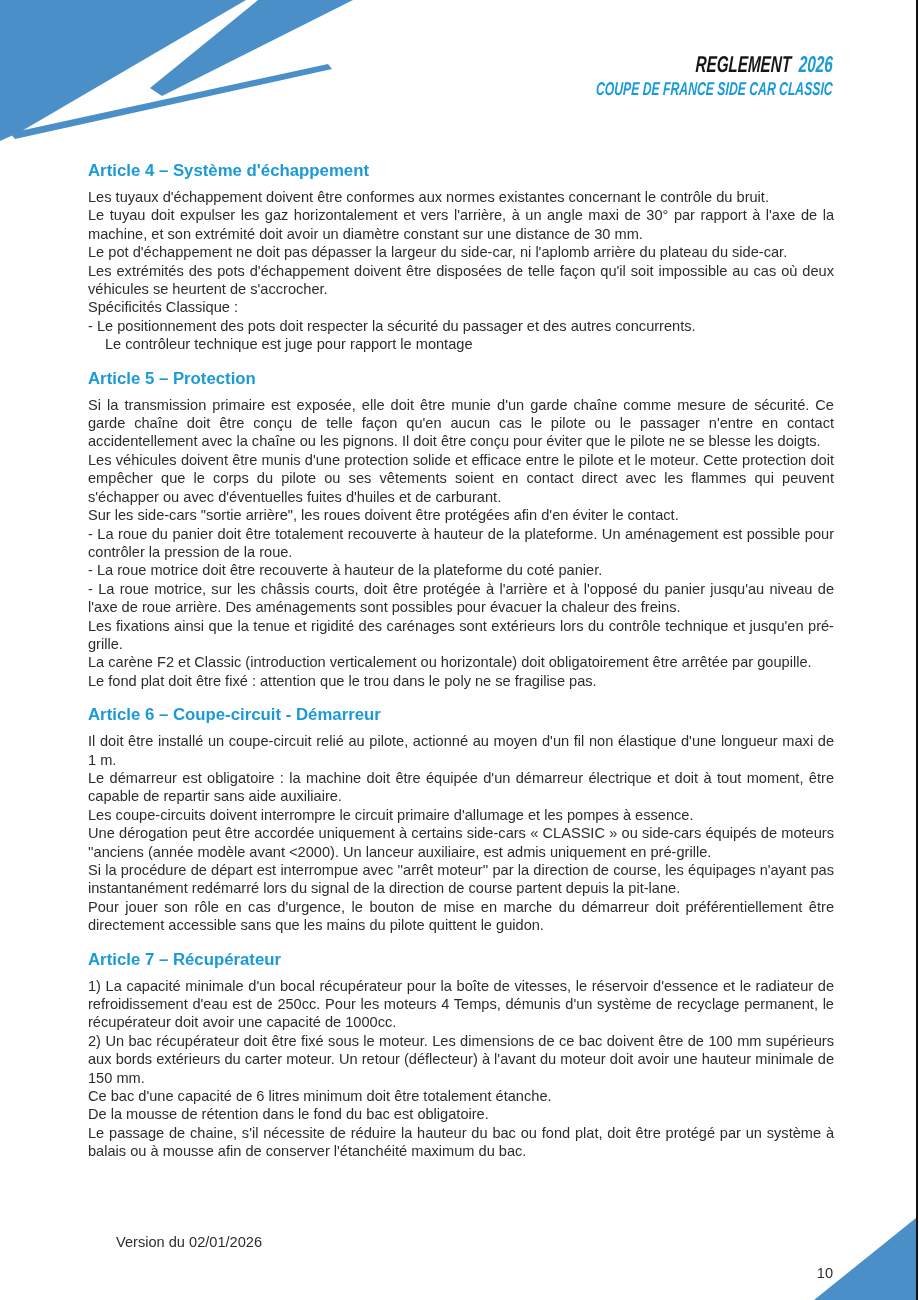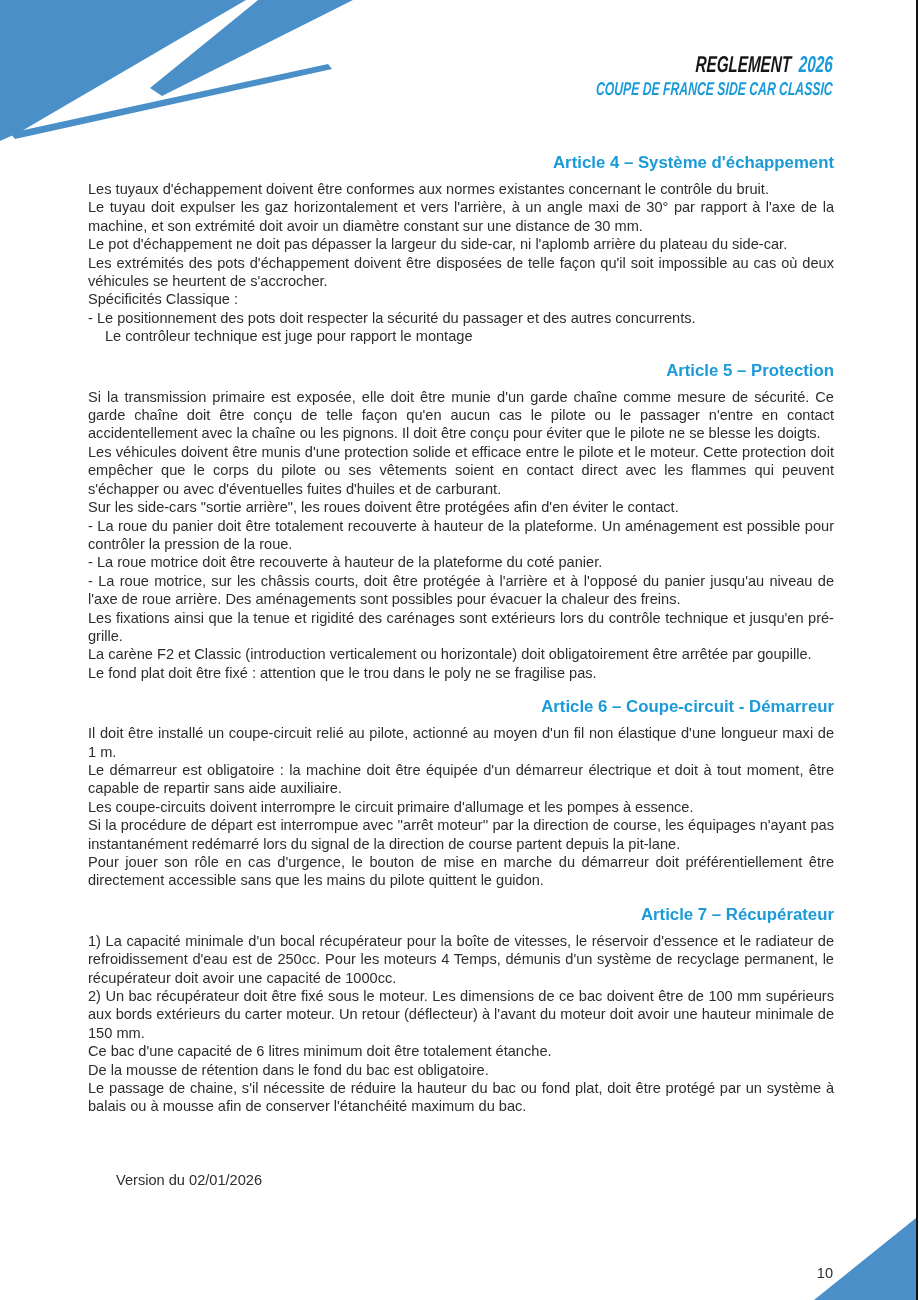--- a/index.html
+++ b/index.html
@@ -42,29 +42,29 @@
 
   .content{
     position:absolute;left:88px;top:153px;width:746px;
     font-size:14.6px;line-height:18.4px;color:var(--text);
     text-align:justify;
   }
   section{margin:0 0 15px 0;}
   .section-title{
     color:var(--accent);
     font-size:16.8px;line-height:20px;font-weight:bold;
-    margin:0 0 7px 0;text-align:right;
+    margin:8px 0 7px 0;text-align:left;
   }
   .para{margin:0;}
   .para b{font-weight:normal;}
   .hang{padding-left:17px;text-indent:-17px;text-align:left;}
   .indent{padding-left:17px;text-align:left;}
 
   .footer-version{
-    position:absolute;left:116px;top:1172px;
+    position:absolute;left:116px;top:1234px;
     font-size:14.6px;color:var(--text);
   }
   .footer-page{
     position:absolute;right:86px;top:1265px;
     font-size:14.6px;color:var(--text);margin-left:42px;
   }
 </style>
 </head>
 <body>
 
@@ -104,20 +104,21 @@
         <p class="para"><span>- La roue motrice, sur les châssis courts, doit être protégée à l'arrière et à l'opposé du panier jusqu'au niveau de l'axe de roue arrière. Des aménagements sont possibles pour évacuer la chaleur des freins.</span></p>
         <p class="para"><span>Les fixations ainsi que la tenue et rigidité des carénages sont </span><b>extérieurs</b><span> lors du contrôle technique et </span><b>jusqu'en pré-grille</b><span>.</span></p>
         <p class="para"><span>La carène F2 et Classic (introduction verticalement ou horizontale) doit obligatoirement être arrêtée par goupille.</span></p>
         <p class="para"><span>Le fond plat doit être fixé : attention que le trou dans le poly ne se fragilise pas.</span></p>
       </section>
       <section>
         <h2 class="section-title">Article 6 – Coupe-circuit - Démarreur</h2>
         <p class="para"><span>Il doit être installé un coupe-circuit relié au pilote, actionné au moyen d'un fil non élastique d'une longueur maxi de 1 m.</span></p>
         <p class="para"><span>Le démarreur est obligatoire : la machine doit être équipée d'un démarreur électrique et doit à tout moment, être capable de repartir sans aide auxiliaire.</span></p>
         <p class="para"><span>Les coupe-circuits doivent interrompre le circuit primaire d'allumage et les pompes à essence.</span></p>
+        <p class="para"><span>Une dérogation peut être accordée uniquement à certains side-cars « CLASSIC » ou side-cars équipés de moteurs ''anciens (année modèle avant &lt;2000). Un lanceur auxiliaire, est admis uniquement en pré-grille.</span></p>
         <p class="para"><span>Si la procédure de départ est interrompue avec ''arrêt moteur'' par la direction de course, les équipages n'ayant pas instantanément redémarré lors du signal de la direction de course partent </span><b>depuis la pit-lane.</b><span></span></p>
         <p class="para"><span>Pour jouer son rôle en cas d'urgence, le bouton de mise en marche du démarreur doit préférentiellement être directement accessible sans que les mains du pilote quittent le guidon.</span></p>
       </section>
       <section>
         <h2 class="section-title">Article 7 – Récupérateur</h2>
         <p class="para"><span>1) La capacité minimale d'un bocal récupérateur pour la boîte de vitesses, le réservoir d'essence et le radiateur de refroidissement d'eau est de 250cc. Pour les moteurs 4 Temps, démunis d'un système de recyclage permanent, le récupérateur doit avoir une capacité de 1000cc.</span></p>
         <p class="para"><span>2) Un bac récupérateur doit être fixé sous le moteur. Les dimensions de ce bac doivent être de 100 mm supérieurs aux bords extérieurs du carter moteur. Un retour (déflecteur) à l'avant du moteur doit avoir une hauteur minimale de 150 mm.</span></p>
         <p class="para"><span>Ce bac d'une capacité de 6 litres minimum doit être totalement étanche.</span></p>
         <p class="para"><span>De la mousse de rétention dans le fond du bac est obligatoire.</span></p>
         <p class="para"><span>Le passage de chaine, s'il nécessite de réduire la hauteur du bac ou fond plat, doit être protégé par un système à balais ou à mousse afin de conserver l'étanchéité maximum du bac.</span></p>

